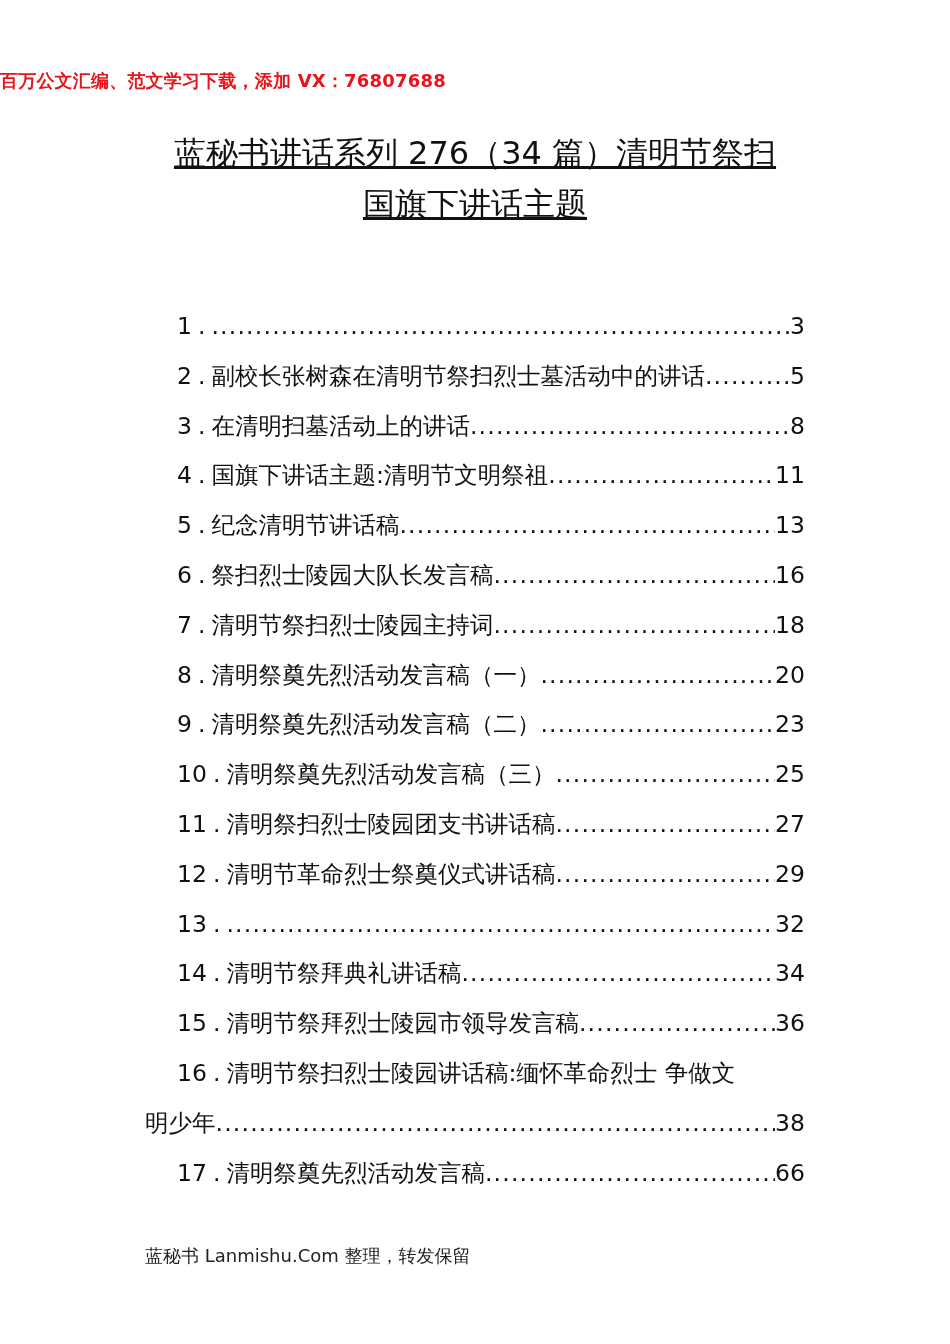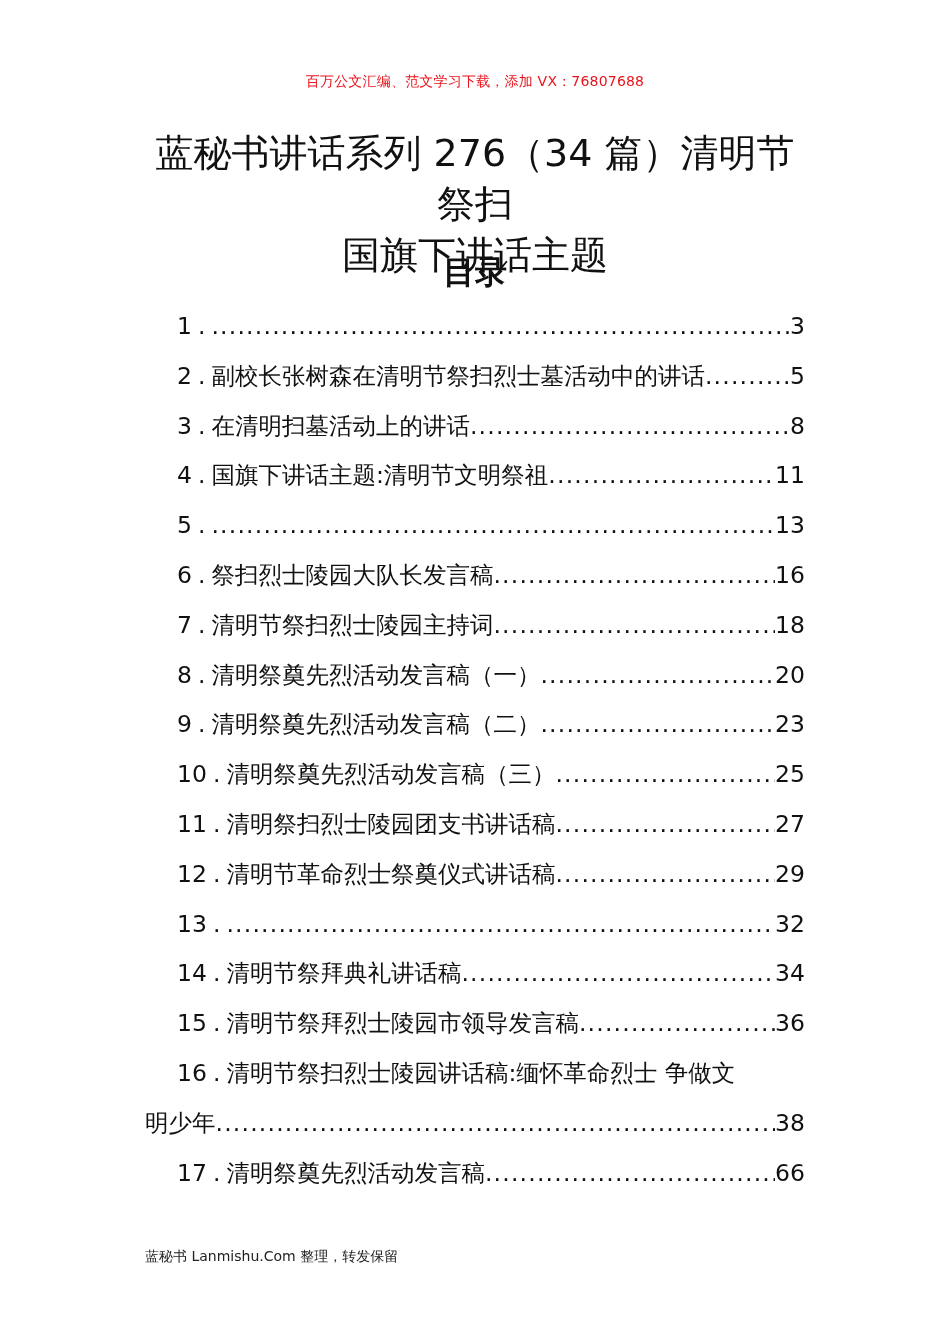--- a/index.html
+++ b/index.html
@@ -20,35 +20,37 @@
     left: 0; top: 0;
     width: 950px;
     height: 1344px;
     background: #ffffff;
   }
   .header-note {
     position: absolute;
     left: 0;
     top: 68px;
     width: 950px;
-    text-align: center;
-    font-size: 14px;
+    text-align: left;
+    font-size: 18px;
     line-height: 26px;
     color: #e8141c;
     letter-spacing: 0.2px;
+    font-weight: bold;
   }
   .doc-title {
     position: absolute;
     left: 140px;
     top: 128px;
     width: 670px;
     text-align: center;
-    font-size: 38px;
+    font-size: 32px;
     line-height: 51px;
     color: #111111;
+    text-decoration: underline;
   }
   .toc-heading {
     position: absolute;
     left: 0;
     top: 250px;
     width: 950px;
     text-align: center;
     font-size: 32px;
     font-weight: bold;
     line-height: 44px;
@@ -110,38 +112,37 @@
   .wrap-line {
     display: flex;
     align-items: baseline;
     white-space: nowrap;
     overflow: hidden;
   }
   .footer-note {
     position: absolute;
     left: 145px;
     top: 1245px;
-    font-size: 14px;
+    font-size: 18px;
     line-height: 22px;
     color: #222222;
   }
 </style>
 </head>
 <body>
 
 <div class="page">
 
   <div class="header-note">百万公文汇编、范文学习下载，添加 VX：76807688</div>
 
   <div class="doc-title">
     <div>蓝秘书讲话系列 276（34 篇）清明节祭扫</div>
     <div>国旗下讲话主题</div>
   </div>
 
-  <div class="toc-heading">目录</div>
 
   <div class="toc-list">
 
     <a class="toc-entry">
       <div class="toc-line first">
         <span class="toc-num">1</span>
         <span class="toc-sep">.</span>
         <span class="toc-dots"></span>
         <span class="toc-page">3</span>
       </div>
@@ -174,20 +175,21 @@
         <span class="toc-text">国旗下讲话主题:清明节文明祭祖</span>
         <span class="toc-dots"></span>
         <span class="toc-page">11</span>
       </div>
     </a>
 
     <a class="toc-entry">
       <div class="toc-line first">
         <span class="toc-num">5</span>
         <span class="toc-sep">.</span>
+        <span class="toc-text">纪念清明节讲话稿</span>
         <span class="toc-dots"></span>
         <span class="toc-page">13</span>
       </div>
     </a>
 
     <a class="toc-entry">
       <div class="toc-line first">
         <span class="toc-num">6</span>
         <span class="toc-sep">.</span>
         <span class="toc-text">祭扫烈士陵园大队长发言稿</span>

